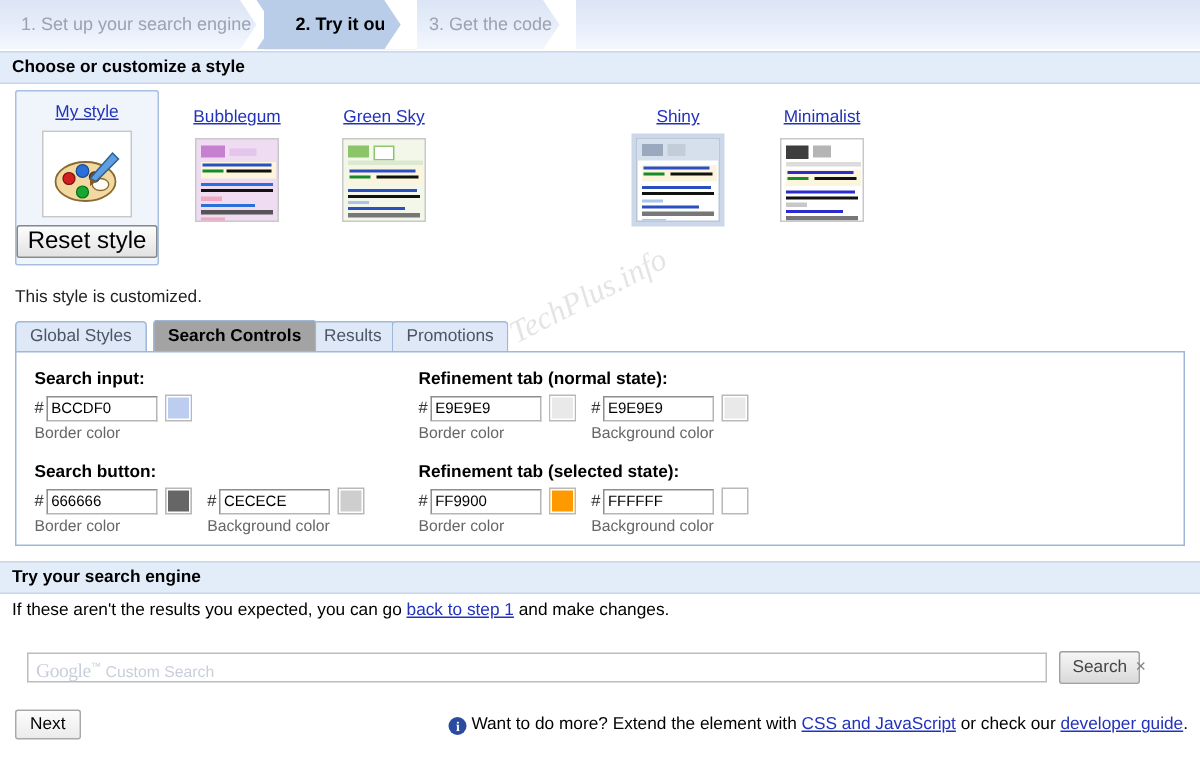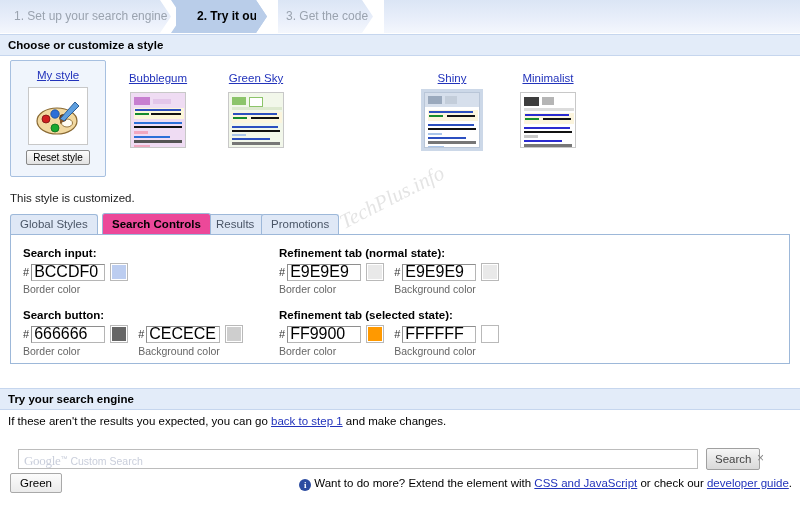--- a/index.html
+++ b/index.html
@@ -101,21 +101,21 @@
     overflow: hidden;
   }
   .thumb.big {
     width: 60px;
     height: 58px;
     margin-top: 6px;
   }
   .thumb .ln { position:absolute; }
   .reset-btn {
     margin-top: 5px;
-    font-size: 10px;
+    font-size: 16px;
     font-family: "Liberation Sans", sans-serif;
     border: 1px solid #888;
     background: linear-gradient(to bottom,#fdfdfd,#e2e2e2);
     padding: 1px 6px;
     cursor: pointer;
     color: #000;
     border-radius: 2px;
   }
   .customized-note {
     font-size: 11.5px;
@@ -142,21 +142,21 @@
     border: 1px solid #9db8d9;
     border-bottom: none;
     background: #dfe8f6;
     color: #4a5566;
     border-radius: 3px 3px 0 0;
     cursor: pointer;
     box-sizing: border-box;
     white-space: nowrap;
   }
   .tab.active {
-    background: #ec4899;
+    background: #a3a3a3;
     color: #000;
     font-weight: bold;
     height: 21px;
     line-height: 20px;
     top: -1px;
     z-index: 3;
   }
 
   
   .panel {
@@ -181,21 +181,21 @@
     color: #333;
     margin-right: 2px;
   }
   .hexinput {
     width: 74px;
     height: 17px;
     border: 1px solid #b5b5b5;
     border-top-color: #8e8e8e;
     border-left-color: #8e8e8e;
     font-family: "Liberation Sans", sans-serif;
-    font-size: 16px;
+    font-size: 10px;
     padding: 0 2px;
     box-sizing: border-box;
     color: #000;
     background: #fff;
   }
   .swatch {
     width: 18px;
     height: 18px;
     border: 1px solid #b9b9b9;
     margin-left: 5px;
@@ -562,37 +562,37 @@
           <span class="swatch">
               <i style="background:#FFFFFF;"></i>
             </span>
         </div>
         <div class="sub-label">Background color</div>
       </div>
     </div>
   </div>
 </div>
 
-<div class="sec-head" style="margin-top:24px;">Try your search engine</div>
+<div class="sec-head" style="margin-top:10px;">Try your search engine</div>
 
 <div class="try-desc">
   <span>If these aren't the results you expected, you can go </span><a href="#">back to step 1</a><span> and make changes.</span>
 </div>
 
 <div class="searchbox-row">
   <div class="sinput">
     <span class="gplaceholder">
       <span class="glogo">Google</span><span style="font-size:7px;vertical-align:super;">™</span>
       <span>Custom Search</span>
     </span>
   </div>
   <button class="sbtn">Search</button>
   <span class="closex">×</span>
 </div>
 
 <div class="foot">
-  <button class="next-btn">Green</button>
+  <button class="next-btn">Next</button>
   <div class="foot-note">
     <span class="info-ico">i</span><span>Want to do more? Extend the element with </span><a href="#">CSS and JavaScript</a><span> or check our </span><a href="#">developer guide</a><span>.</span>
   </div>
 </div>
 
 <div class="watermark">TechPlus.info</div>
 
 </body></html>

